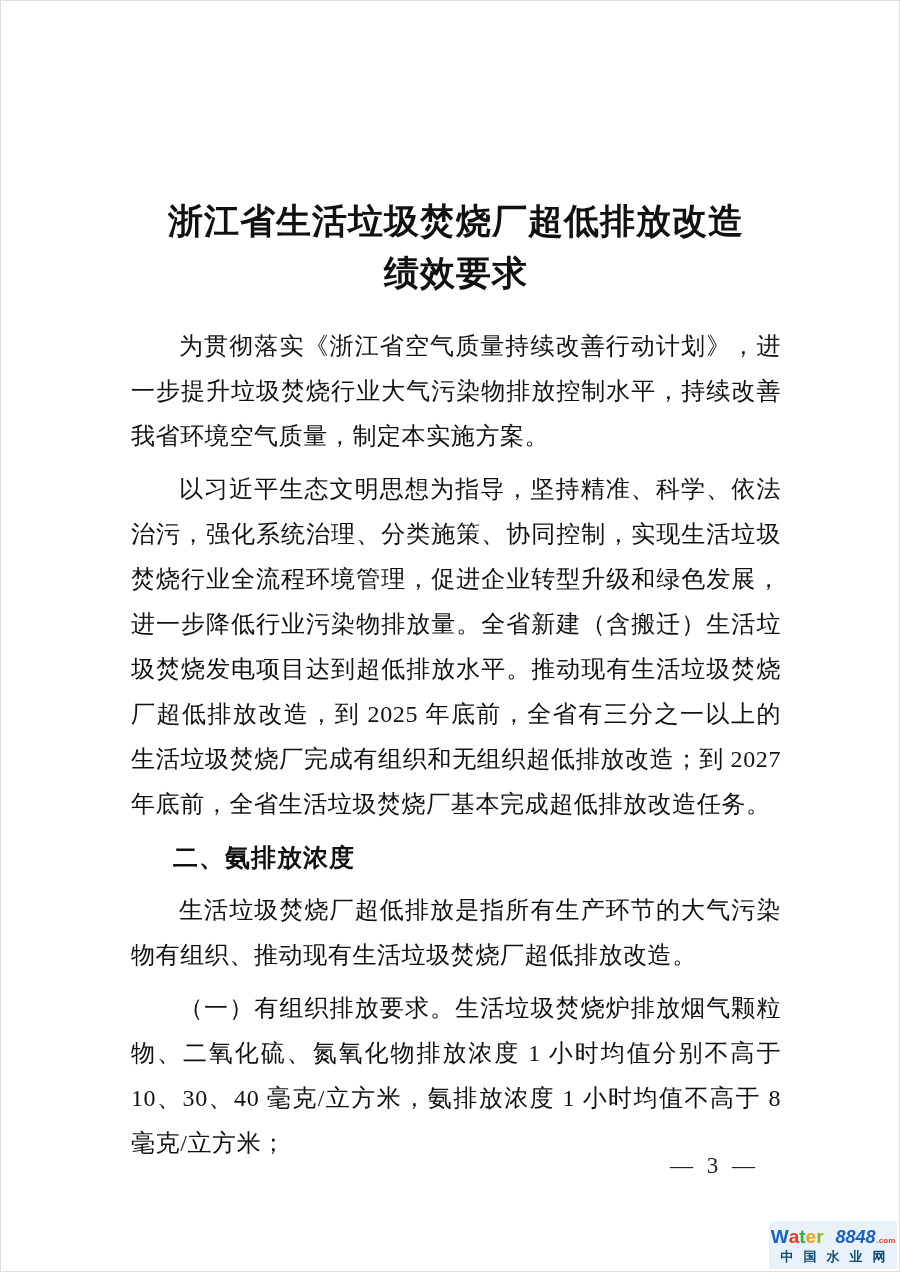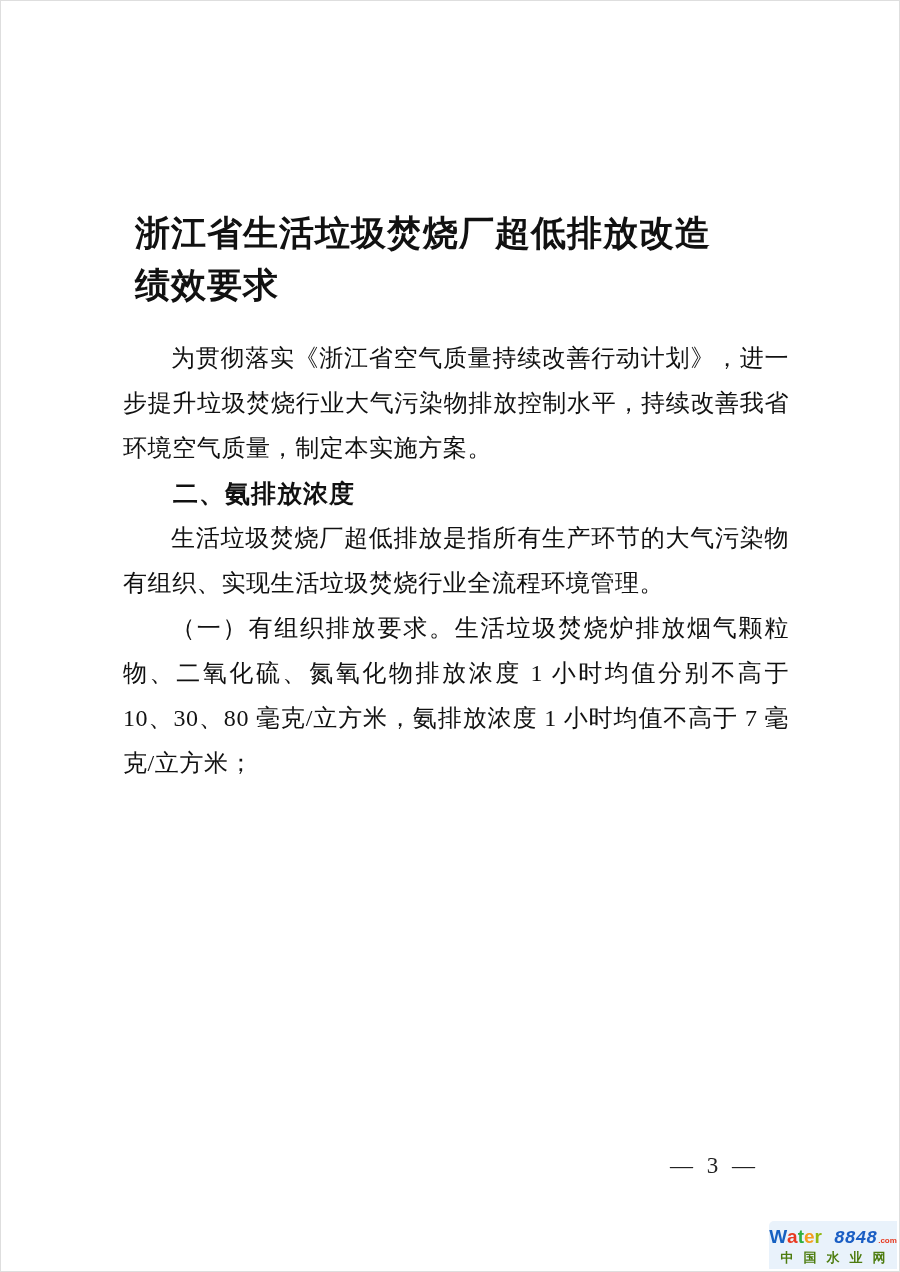--- a/index.html
+++ b/index.html
@@ -12,38 +12,38 @@
     overflow:hidden;
     font-family:"Liberation Serif","DejaVu Serif",serif;
     color:#111111;
   }
   .doc {
     position:absolute;
     left:122px; top:0;
     width:666px;
   }
   .title {
-    margin:12px;
+    margin:0;
     padding-top:195px;
-    text-align:left;
+    text-align:center;
     font-size:35px;
     line-height:52px;
     font-weight:bold;
     letter-spacing:1px;
     font-family:"Liberation Serif","DejaVu Serif",serif;
   }
   .body-text {
     margin-top:24px;
     font-size:24px;
     line-height:45px;
     letter-spacing:0.6px;
     text-align:justify;
   }
   .para {
-    margin:0;
+    margin:8px;
     text-indent:2em;
     font-family:Liberation Serif, serif;
   }
   .sec-heading {
     margin:0;
     font-size:25px;
     line-height:45px;
     font-weight:bold;
     text-indent:2em;
     font-family:"Liberation Sans","DejaVu Sans",sans-serif;
@@ -75,21 +75,21 @@
     align-items:baseline;
     white-space:nowrap;
   }
   .brand-word {
     font-family:"Liberation Sans","DejaVu Sans",sans-serif;
     font-weight:bold;
     font-size:19px;
     letter-spacing:0;
   }
   .brand-num {
-    font-family:Liberation Mono, monospace;
+    font-family:Liberation Sans, sans-serif;
     font-style:italic;
     font-weight:bold;
     font-size:18px;
     margin-left:12px;
   }
   .brand-com {
     font-family:"Liberation Sans","DejaVu Sans",sans-serif;
     font-weight:bold;
     font-size:8px;
     margin-left:1px;
@@ -110,34 +110,35 @@
 <div class="page">
   <div class="doc">
 
     <h1 class="title">
       <span>浙江省生活垃圾焚烧厂超低排放改造</span><br>
       <span>绩效要求</span>
     </h1>
 
     <div class="body-text">
       <p class="para">为贯彻落实《浙江省空气质量持续改善行动计划》，进一步提升垃圾焚烧行业大气污染物排放控制水平，持续改善我省环境空气质量，制定本实施方案。</p>
+      <p class="para">以习近平生态文明思想为指导，坚持精准、科学、依法治污，强化系统治理、分类施策、协同控制，实现生活垃圾焚烧行业全流程环境管理，促进企业转型升级和绿色发展，进一步降低行业污染物排放量。全省新建（含搬迁）生活垃圾焚烧发电项目达到超低排放水平。推动现有生活垃圾焚烧厂超低排放改造，到 2025 年底前，全省有三分之一以上的生活垃圾焚烧厂完成有组织和无组织超低排放改造；到 2027 年底前，全省生活垃圾焚烧厂基本完成超低排放改造任务。</p>
       <h2 class="sec-heading">二、氨排放浓度</h2>
-      <p class="para">生活垃圾焚烧厂超低排放是指所有生产环节的大气污染物有组织、实现生活垃圾焚烧行业全流程环境管理。</p>
-      <p class="para">（一）有组织排放要求。生活垃圾焚烧炉排放烟气颗粒物、二氧化硫、氮氧化物排放浓度 1 小时均值分别不高于 10、30、80 毫克/立方米，氨排放浓度 1 小时均值不高于 7 毫克/立方米；</p>
+      <p class="para">生活垃圾焚烧厂超低排放是指所有生产环节的大气污染物有组织、推动现有生活垃圾焚烧厂超低排放改造。</p>
+      <p class="para">（一）有组织排放要求。生活垃圾焚烧炉排放烟气颗粒物、二氧化硫、氮氧化物排放浓度 1 小时均值分别不高于 10、30、40 毫克/立方米，氨排放浓度 1 小时均值不高于 8 毫克/立方米；</p>
     </div>
 
   </div>
 
   <div class="page-number">— 3 —</div>
 
   <div class="watermark" style="background: rgb(233, 242, 251);">
     <div class="brand-line">
       <span class="brand-word" style="color: rgb(22, 97, 193);">W</span>
       <span class="brand-word" style="color: rgb(232, 57, 31);">a</span>
       <span class="brand-word" style="color: rgb(47, 174, 62);">t</span>
       <span class="brand-word" style="color: rgb(247, 155, 30);">e</span>
       <span class="brand-word" style="color: rgb(147, 184, 18);">r</span>
       <span class="brand-num" style="color: rgb(26, 94, 196);">8848</span>
       <span class="brand-com" style="color: rgb(232, 57, 31);">.com</span>
     </div>
-    <div class="brand-cn" style="color: #4d7c0f;">中国水业网</div>
+    <div class="brand-cn" style="color: #0c4a6e;">中国水业网</div>
   </div>
 </div>
 
 </body></html>

